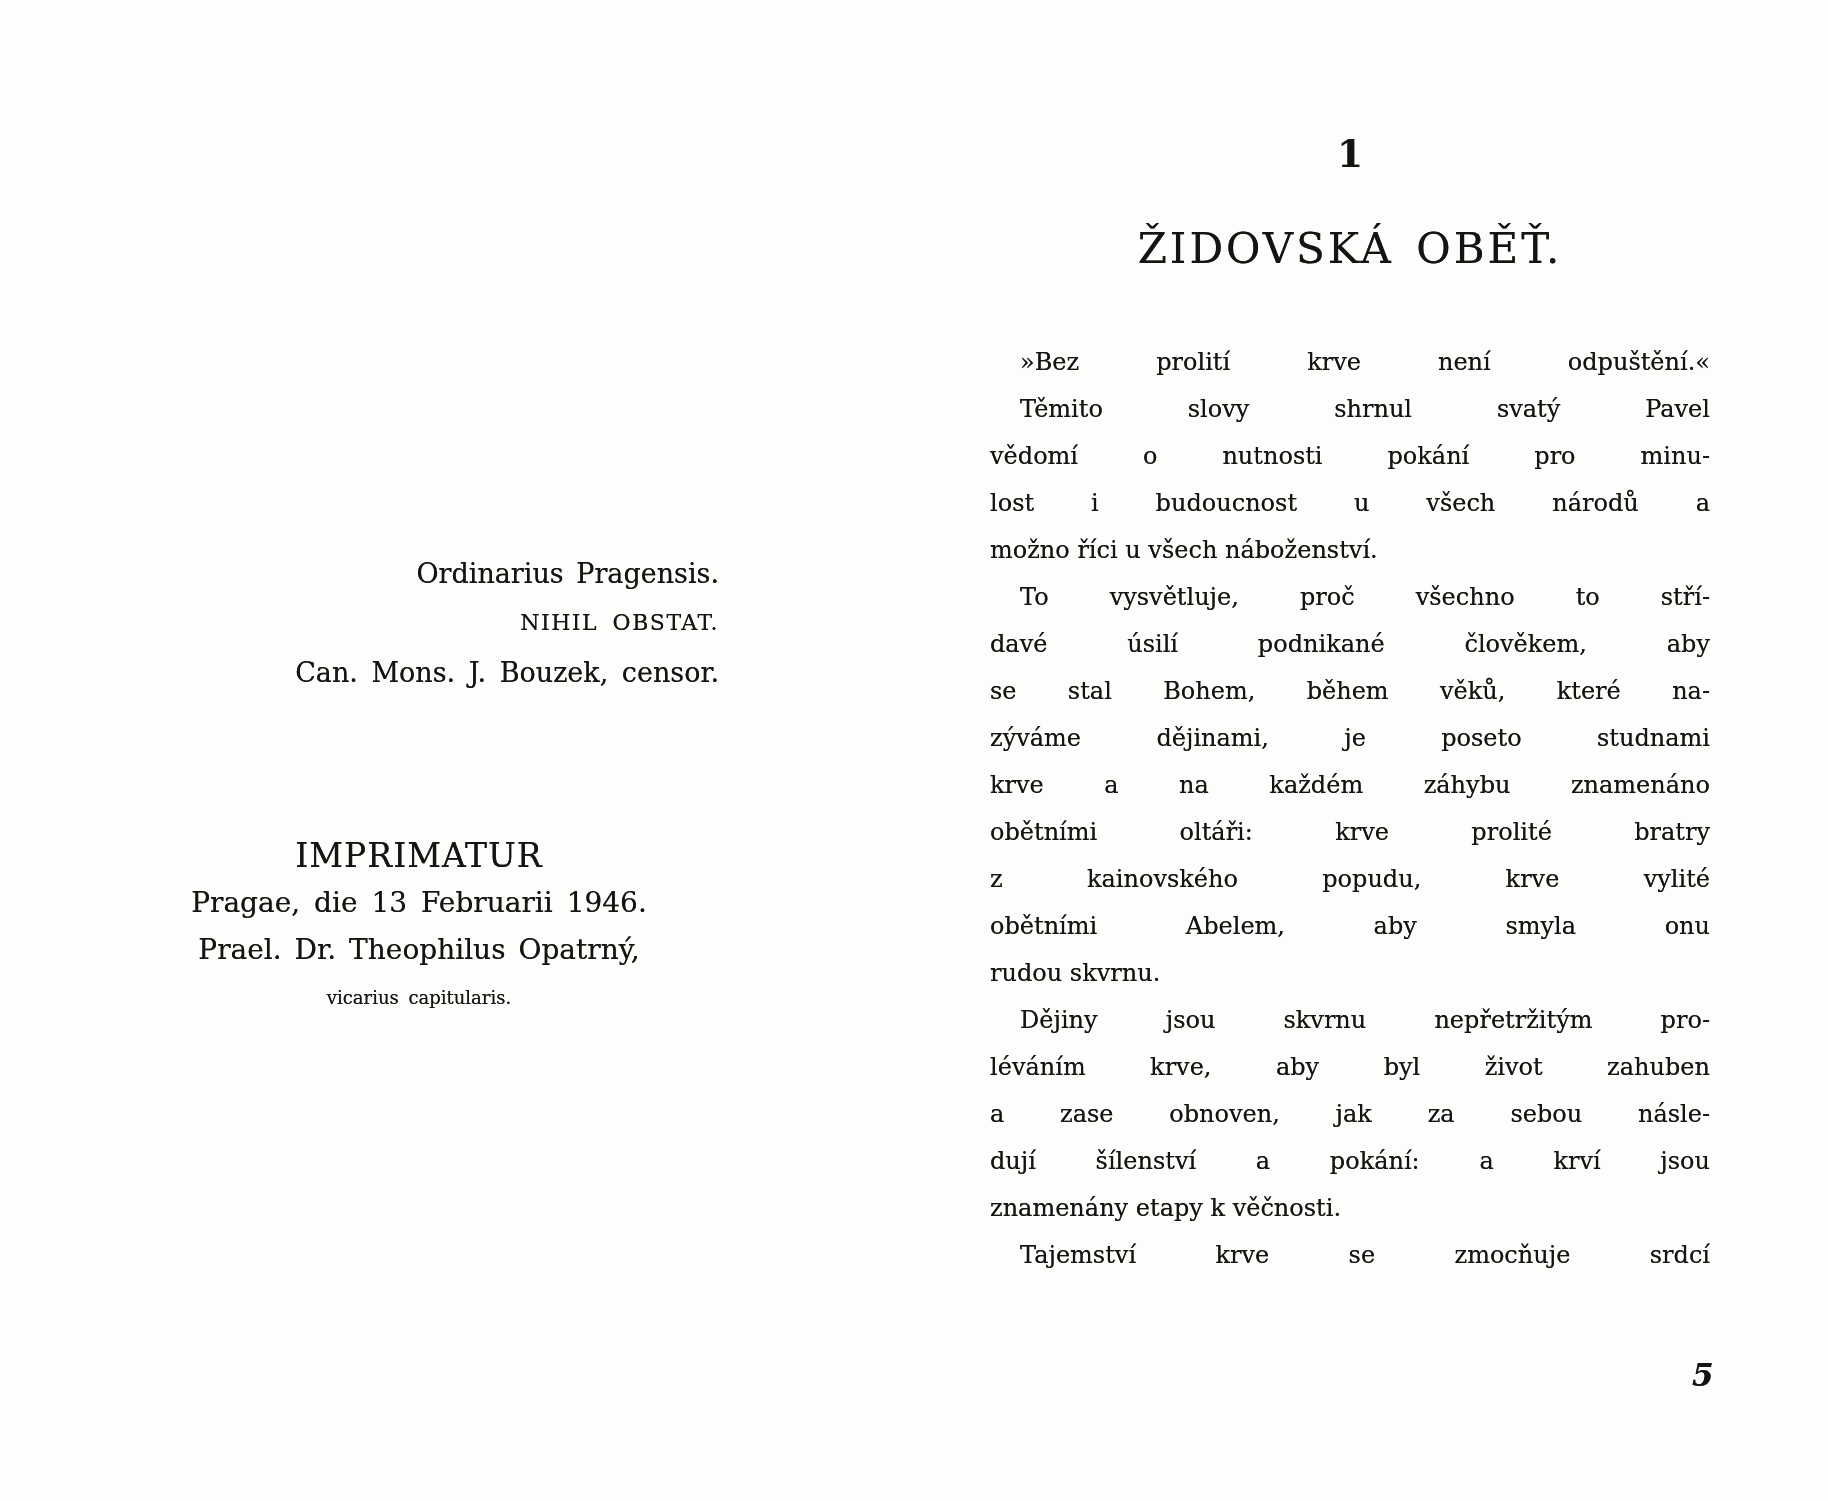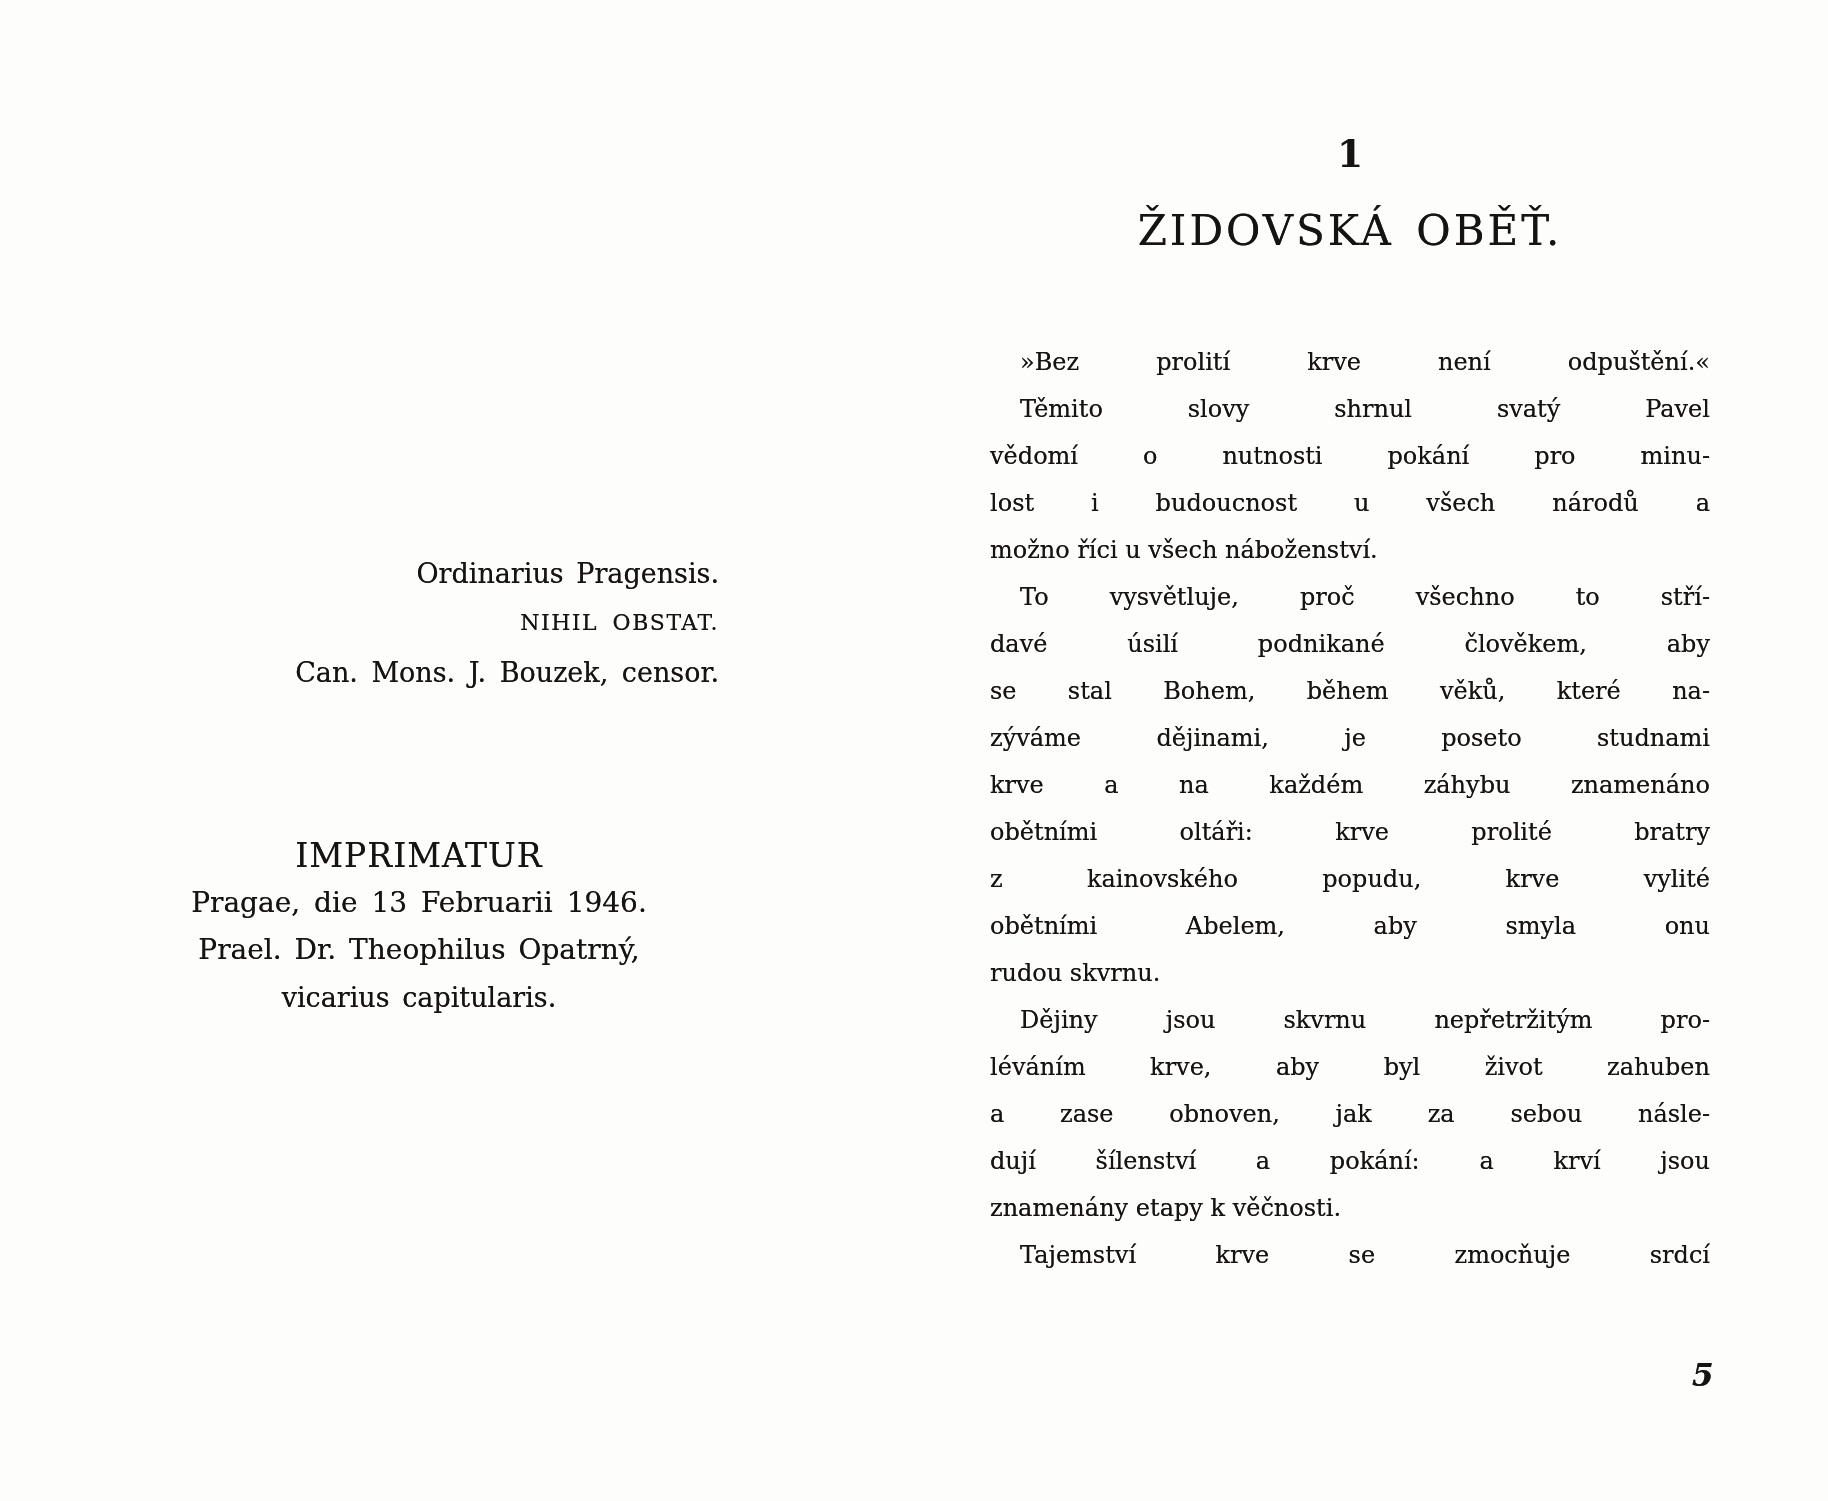--- a/index.html
+++ b/index.html
@@ -26,33 +26,33 @@
   .censor-line-3 { font-size: 27px; line-height: 50px; word-spacing: 5px; }
 
   .imprimatur-block {
     position: absolute;
     left: 119px; top: 832px; width: 600px;
     text-align: center;
   }
   .imprimatur-line-1 { font-size: 33px; line-height: 48px; letter-spacing: 1px; }
   .imprimatur-line-2 { font-size: 28px; line-height: 46px; word-spacing: 5px; }
   .imprimatur-line-3 { font-size: 28px; line-height: 47px; word-spacing: 4px; }
-  .imprimatur-line-4 { font-size: 27px; line-height: 50px; word-spacing: 4px; }
+  .imprimatur-line-4 { font-size: 18px; line-height: 50px; word-spacing: 4px; }
 
   
   .chapter-number {
     position: absolute;
     left: 990px; top: 130px; width: 720px;
     text-align: center;
     font-size: 37px; line-height: 48px;
     font-weight: bold;
   }
   .chapter-title {
     position: absolute;
-    left: 990px; top: 202px; width: 720px;
+    left: 990px; top: 220px; width: 720px;
     margin: 0;
     text-align: center;
     font-size: 42px; line-height: 58px;
     font-weight: normal;
     letter-spacing: 3px;
     word-spacing: 6px;
   }
   .body-text {
     position: absolute;
     left: 990px; top: 339px; width: 720px;

